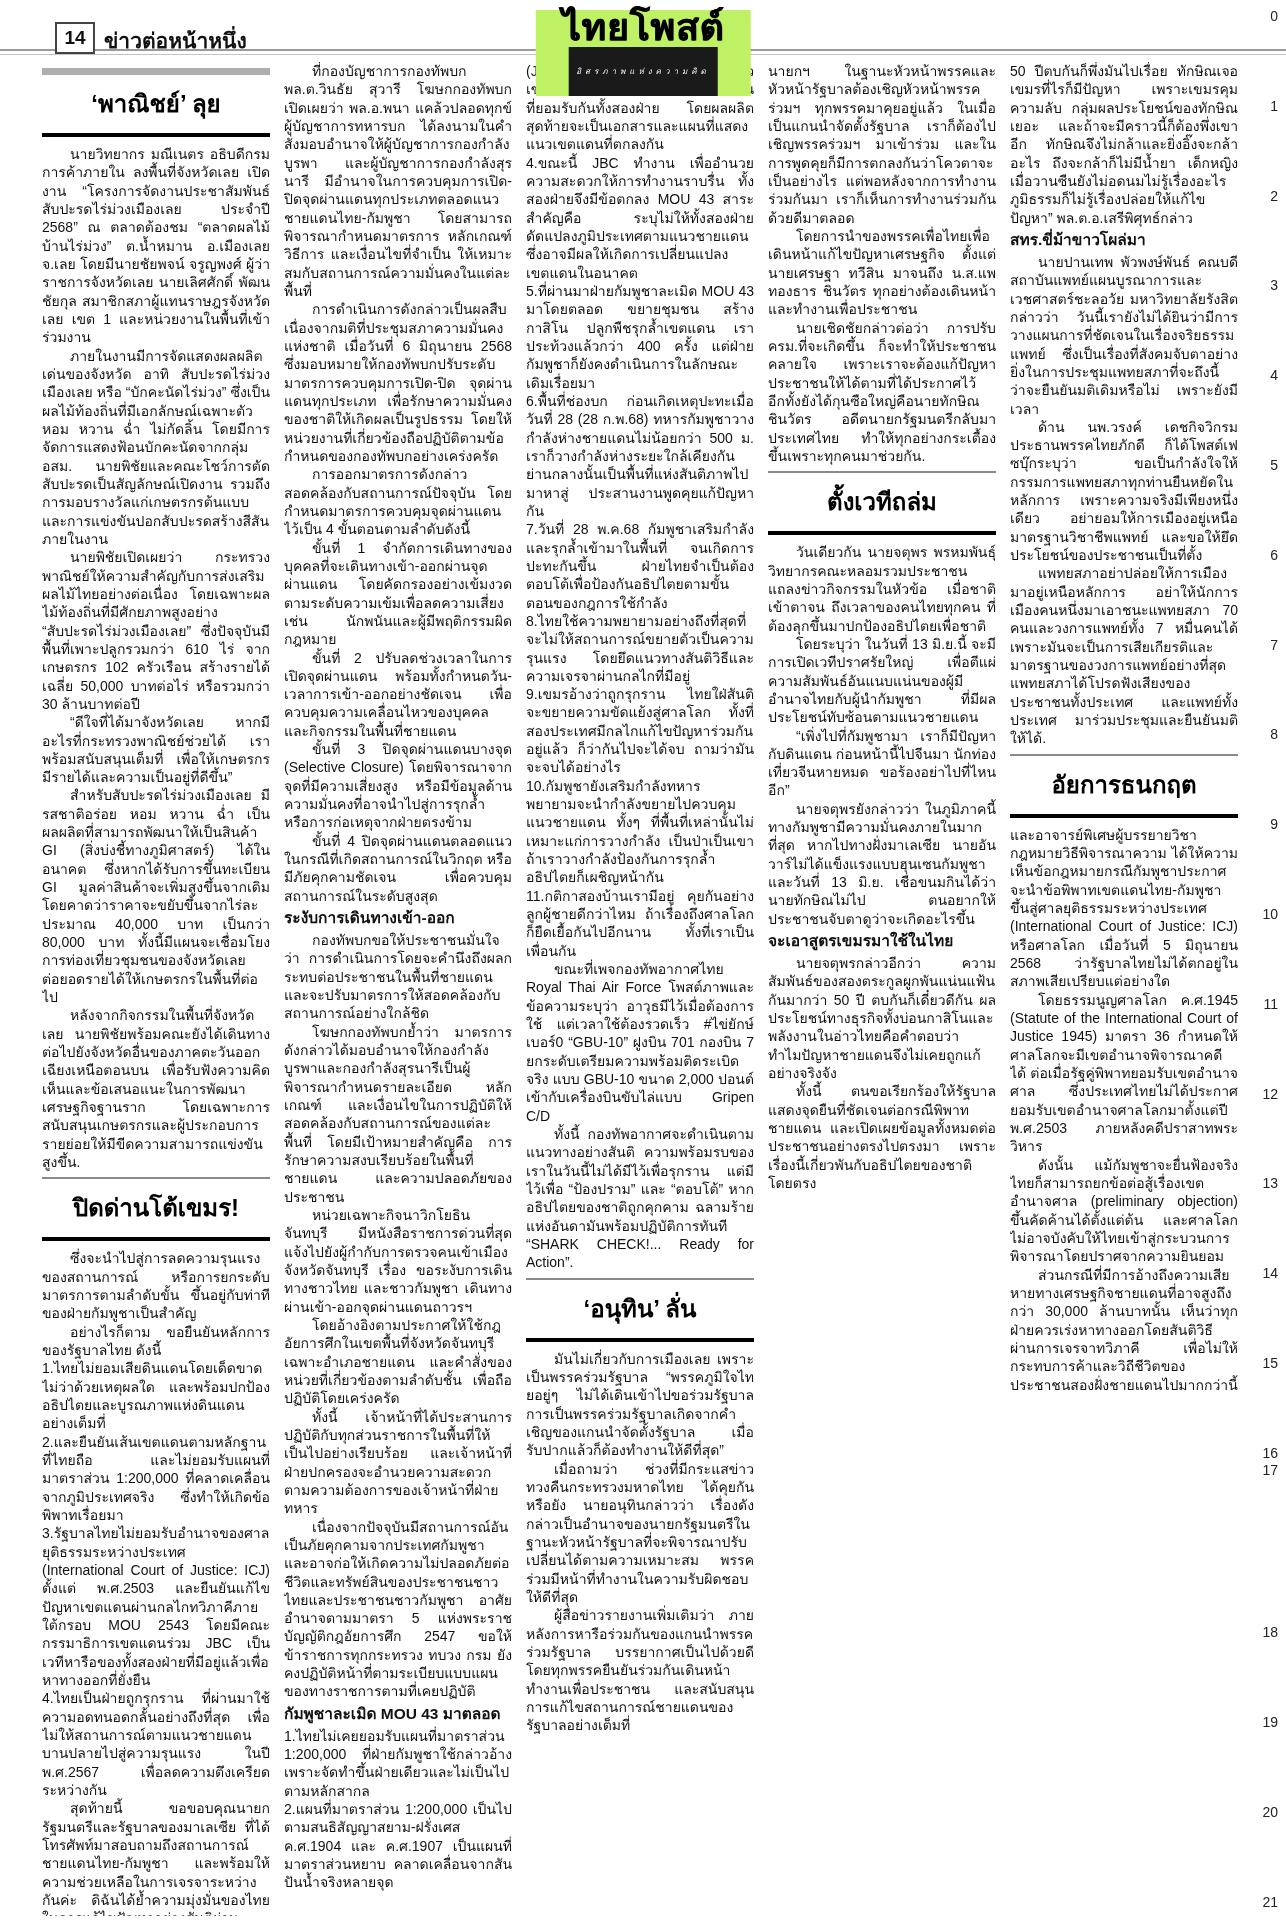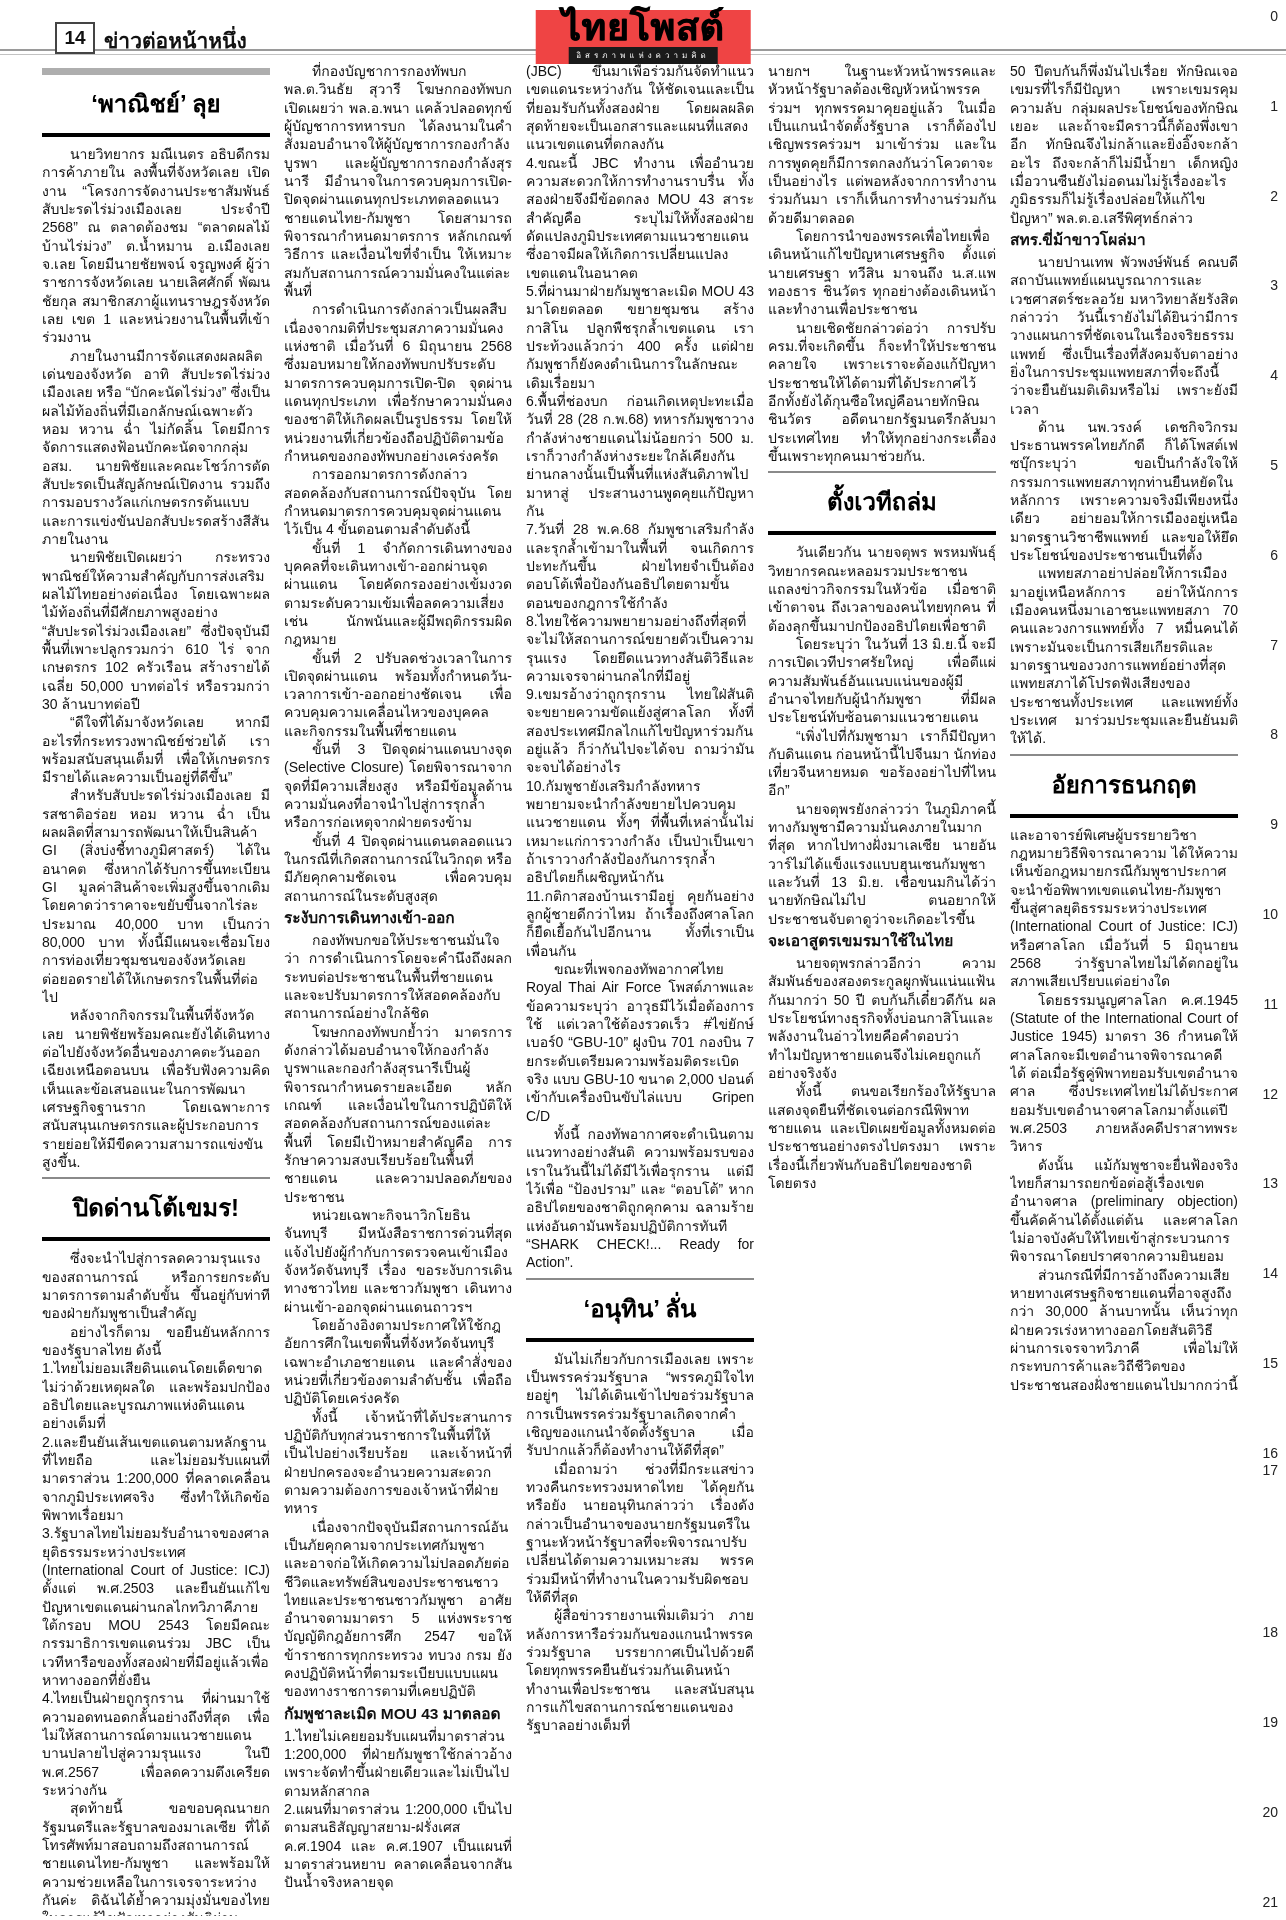--- a/index.html
+++ b/index.html
@@ -20,29 +20,29 @@
     position:absolute;left:55px;top:22px;width:36px;height:28px;
     border:2px solid #444;display:flex;align-items:center;justify-content:center;
     font-weight:bold;font-size:19px;background:#fff;
   }
   #sectiontitle{
     position:absolute;left:104px;top:24px;
     font-weight:bold;font-size:21px;letter-spacing:0px;white-space:nowrap;
   }
   #masthead{
     position:absolute;left:50%;top:10px;transform:translateX(-50%);
-    text-align:center;background:#ef4444;padding:0 26px;z-index:2;
+    text-align:center;background:#bef264;padding:0 26px;z-index:2;
   }
   #masthead .mh-title{
     font-weight:900;font-size:37px;line-height:36px;letter-spacing:1px;color:#000;
     text-shadow:1px 0 0 #000;
   }
   #masthead .mh-tagline{
     margin:1px auto 0;display:block;background:#1a1a1a;color:#fff;
-    font-size:8px;letter-spacing:4px;padding:2px 8px;width:max-content;
+    font-size:8px;letter-spacing:4px;padding:18px 8px;width:max-content;font-style:italic;
   }
   
   #ruler{position:absolute;top:0;right:0;width:40px;height:1920px;z-index:3;}
   .ruler-num{
     position:absolute;right:8px;font-size:14px;color:#222;
     font-family:"Liberation Sans",sans-serif;
   }
   
   #cols{
     position:absolute;top:62px;left:42px;right:48px;bottom:4px;

